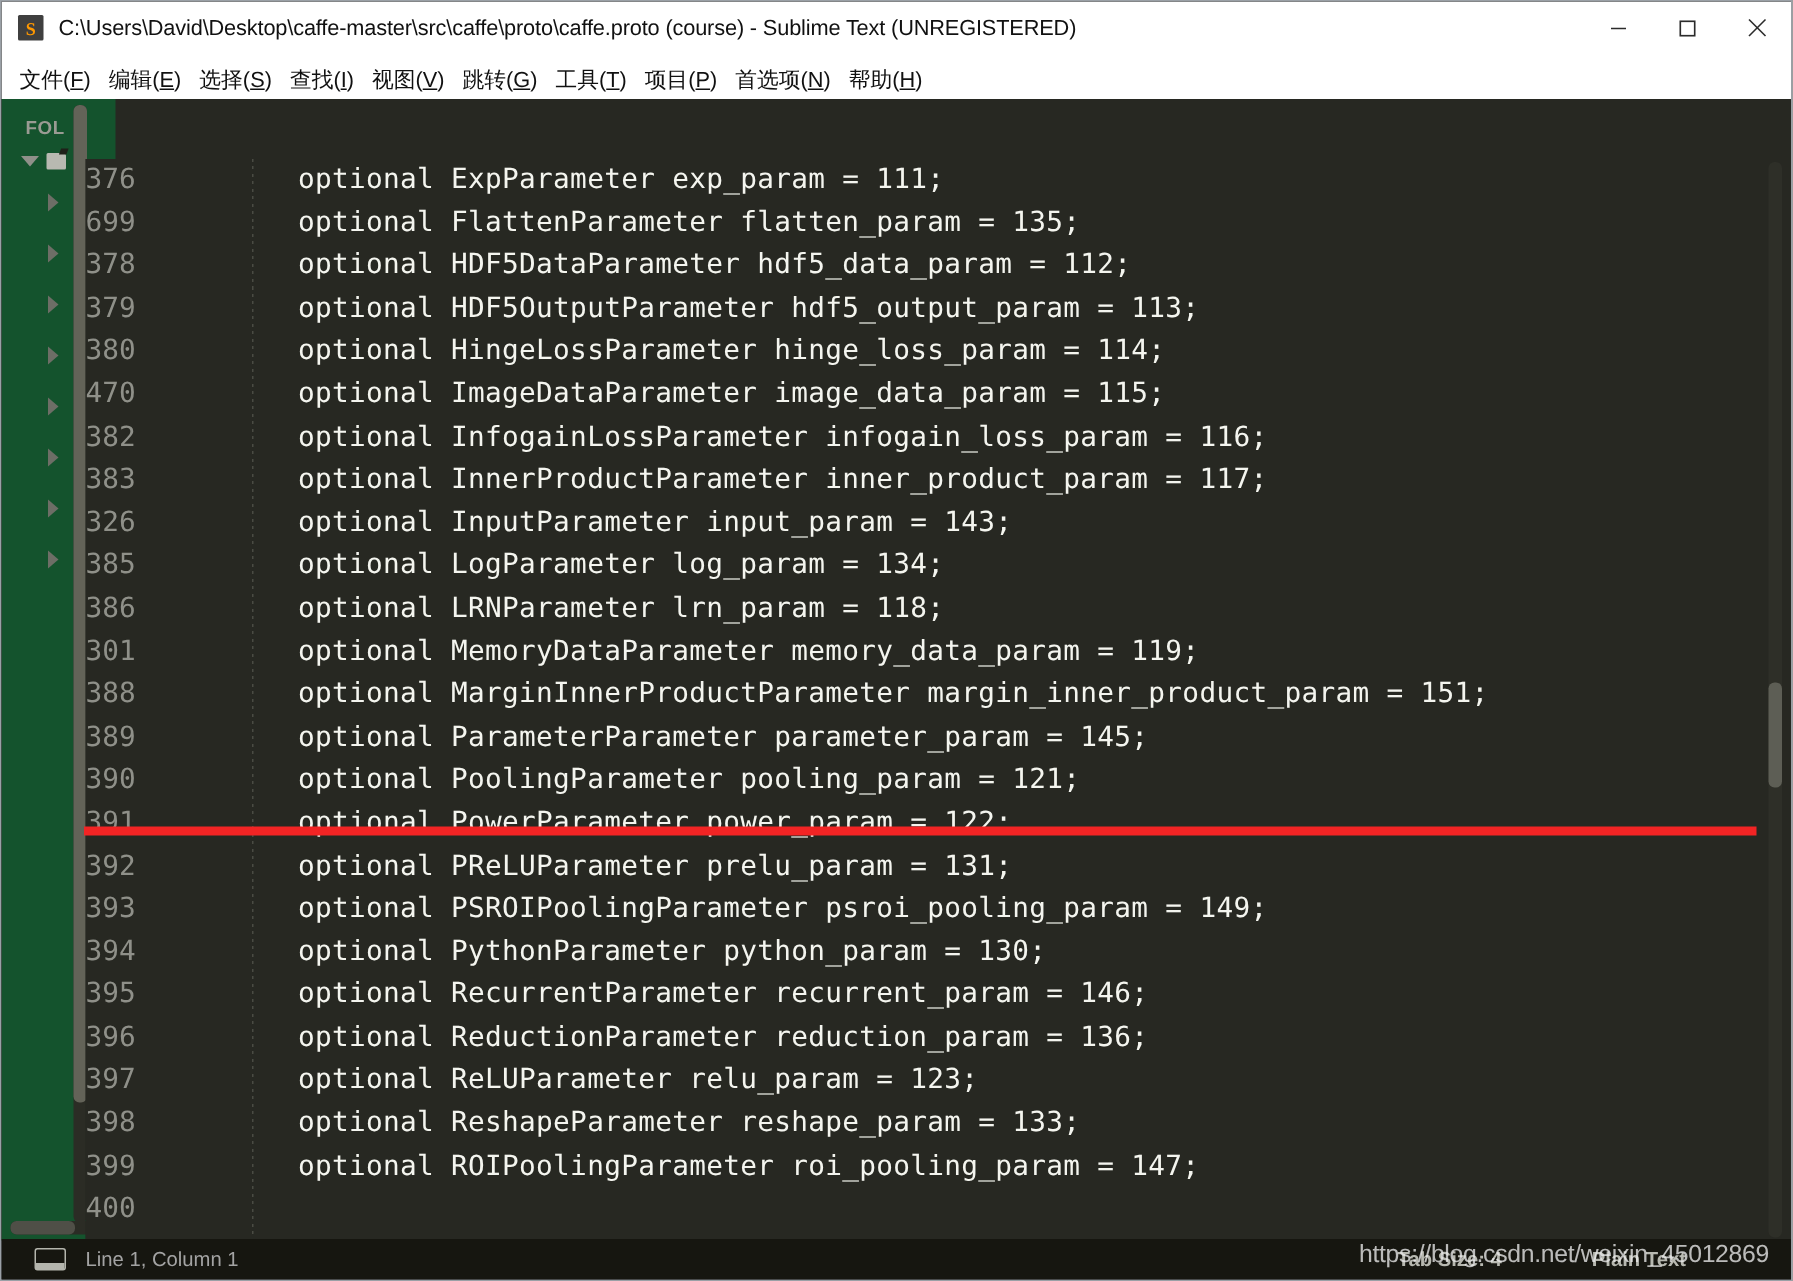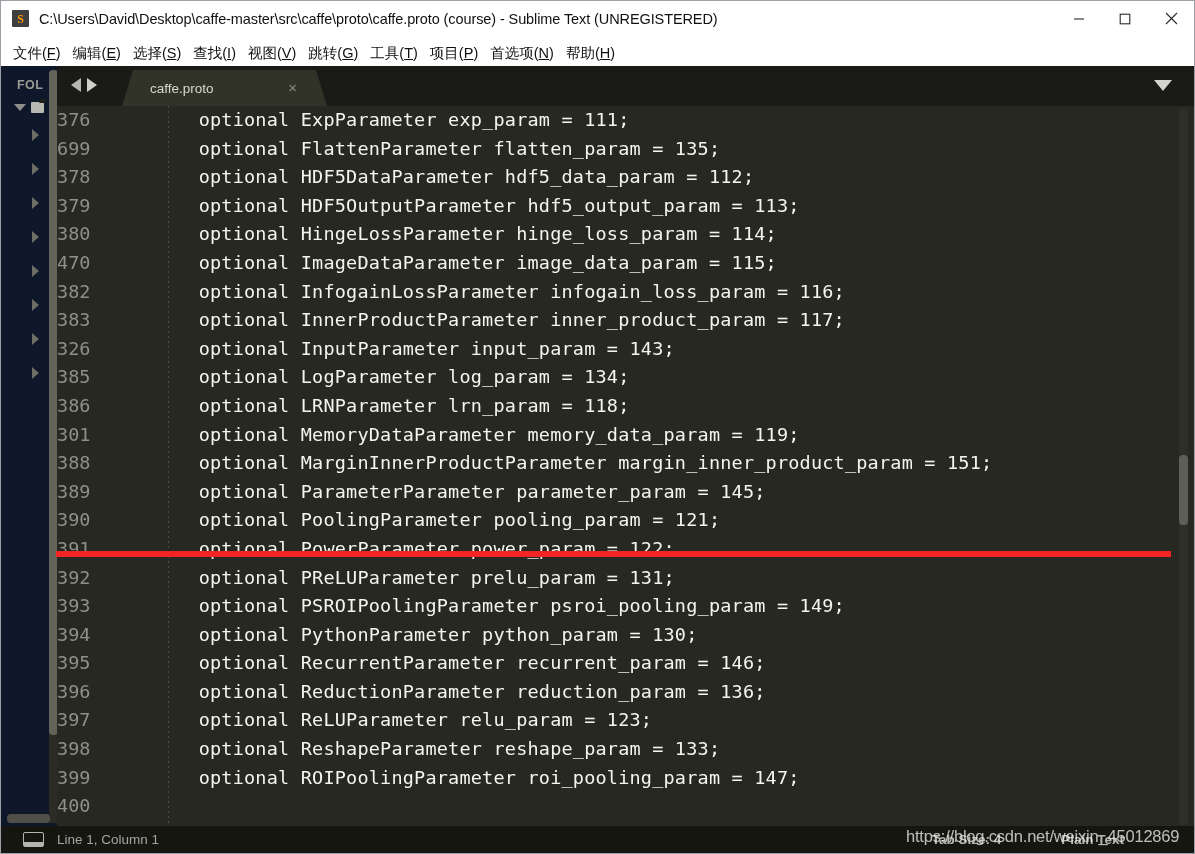--- a/index.html
+++ b/index.html
@@ -69,21 +69,21 @@
   .workspace {
     position: absolute; top: 65px; left: 0;
     width: 1193px; height: 761px;
     background: #272822;
   }
 
   
   .sidebar {
     position: absolute; top: 0; left: 0;
     width: 76px; height: 761px;
-    background: #0f172a;
+    background: #14532d;
     overflow: hidden;
   }
   .sidebar-header {
     position: absolute; top: 12px; left: 16px;
     font-size: 12.5px; font-weight: bold;
     color: #9a9b93;
     letter-spacing: 0.4px;
     white-space: nowrap;
   }
   .tree-root {
@@ -364,31 +364,20 @@
           </div>
         </div>
       <div class="sb-scroll-v">
         <div class="thumb"></div>
       </div>
       <div class="sb-scroll-h">
         <div class="thumb"></div>
       </div>
     </div>
 
-    <div class="tabbar">
-      <div class="tab-navs">
-        <span class="nav-left"></span>
-        <span class="nav-right"></span>
-      </div>
-      <div class="tab">
-        <span class="tab-label">caffe.proto</span>
-        <span class="tab-close">×</span>
-      </div>
-      <div class="tab-menu-arrow"></div>
-    </div>
 
     <div class="editor">
       <div class="gutter" id="gutter">
           <div class="gutter-line">376</div>
           <div class="gutter-line">699</div>
           <div class="gutter-line">378</div>
           <div class="gutter-line">379</div>
           <div class="gutter-line">380</div>
           <div class="gutter-line">470</div>
           <div class="gutter-line">382</div>

